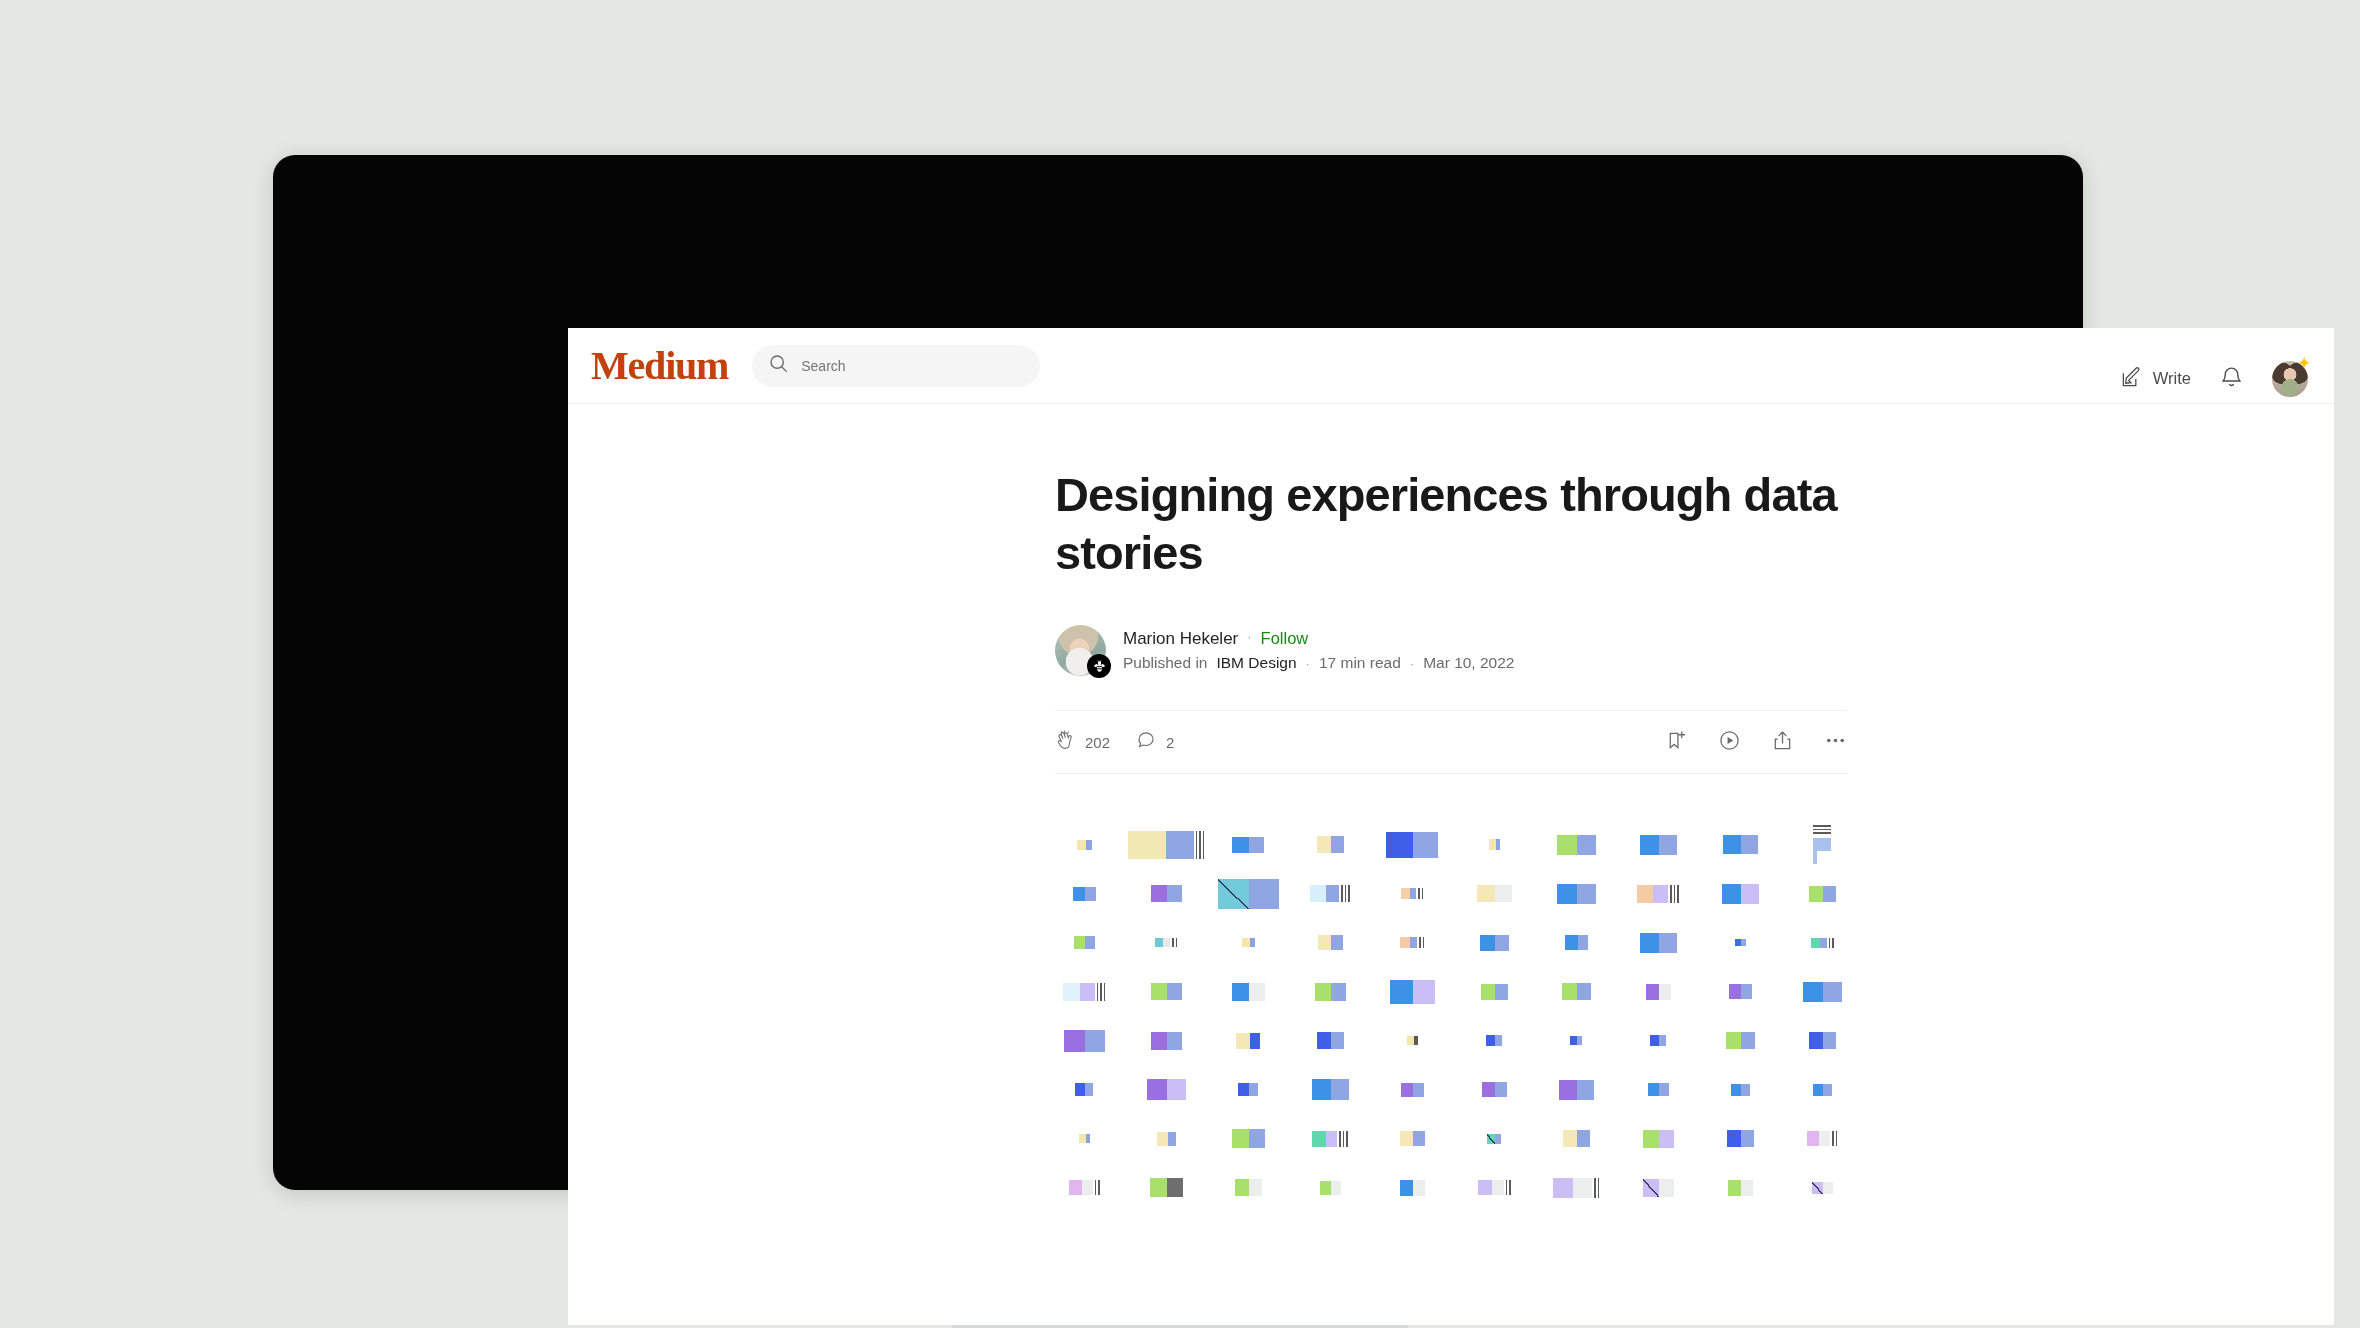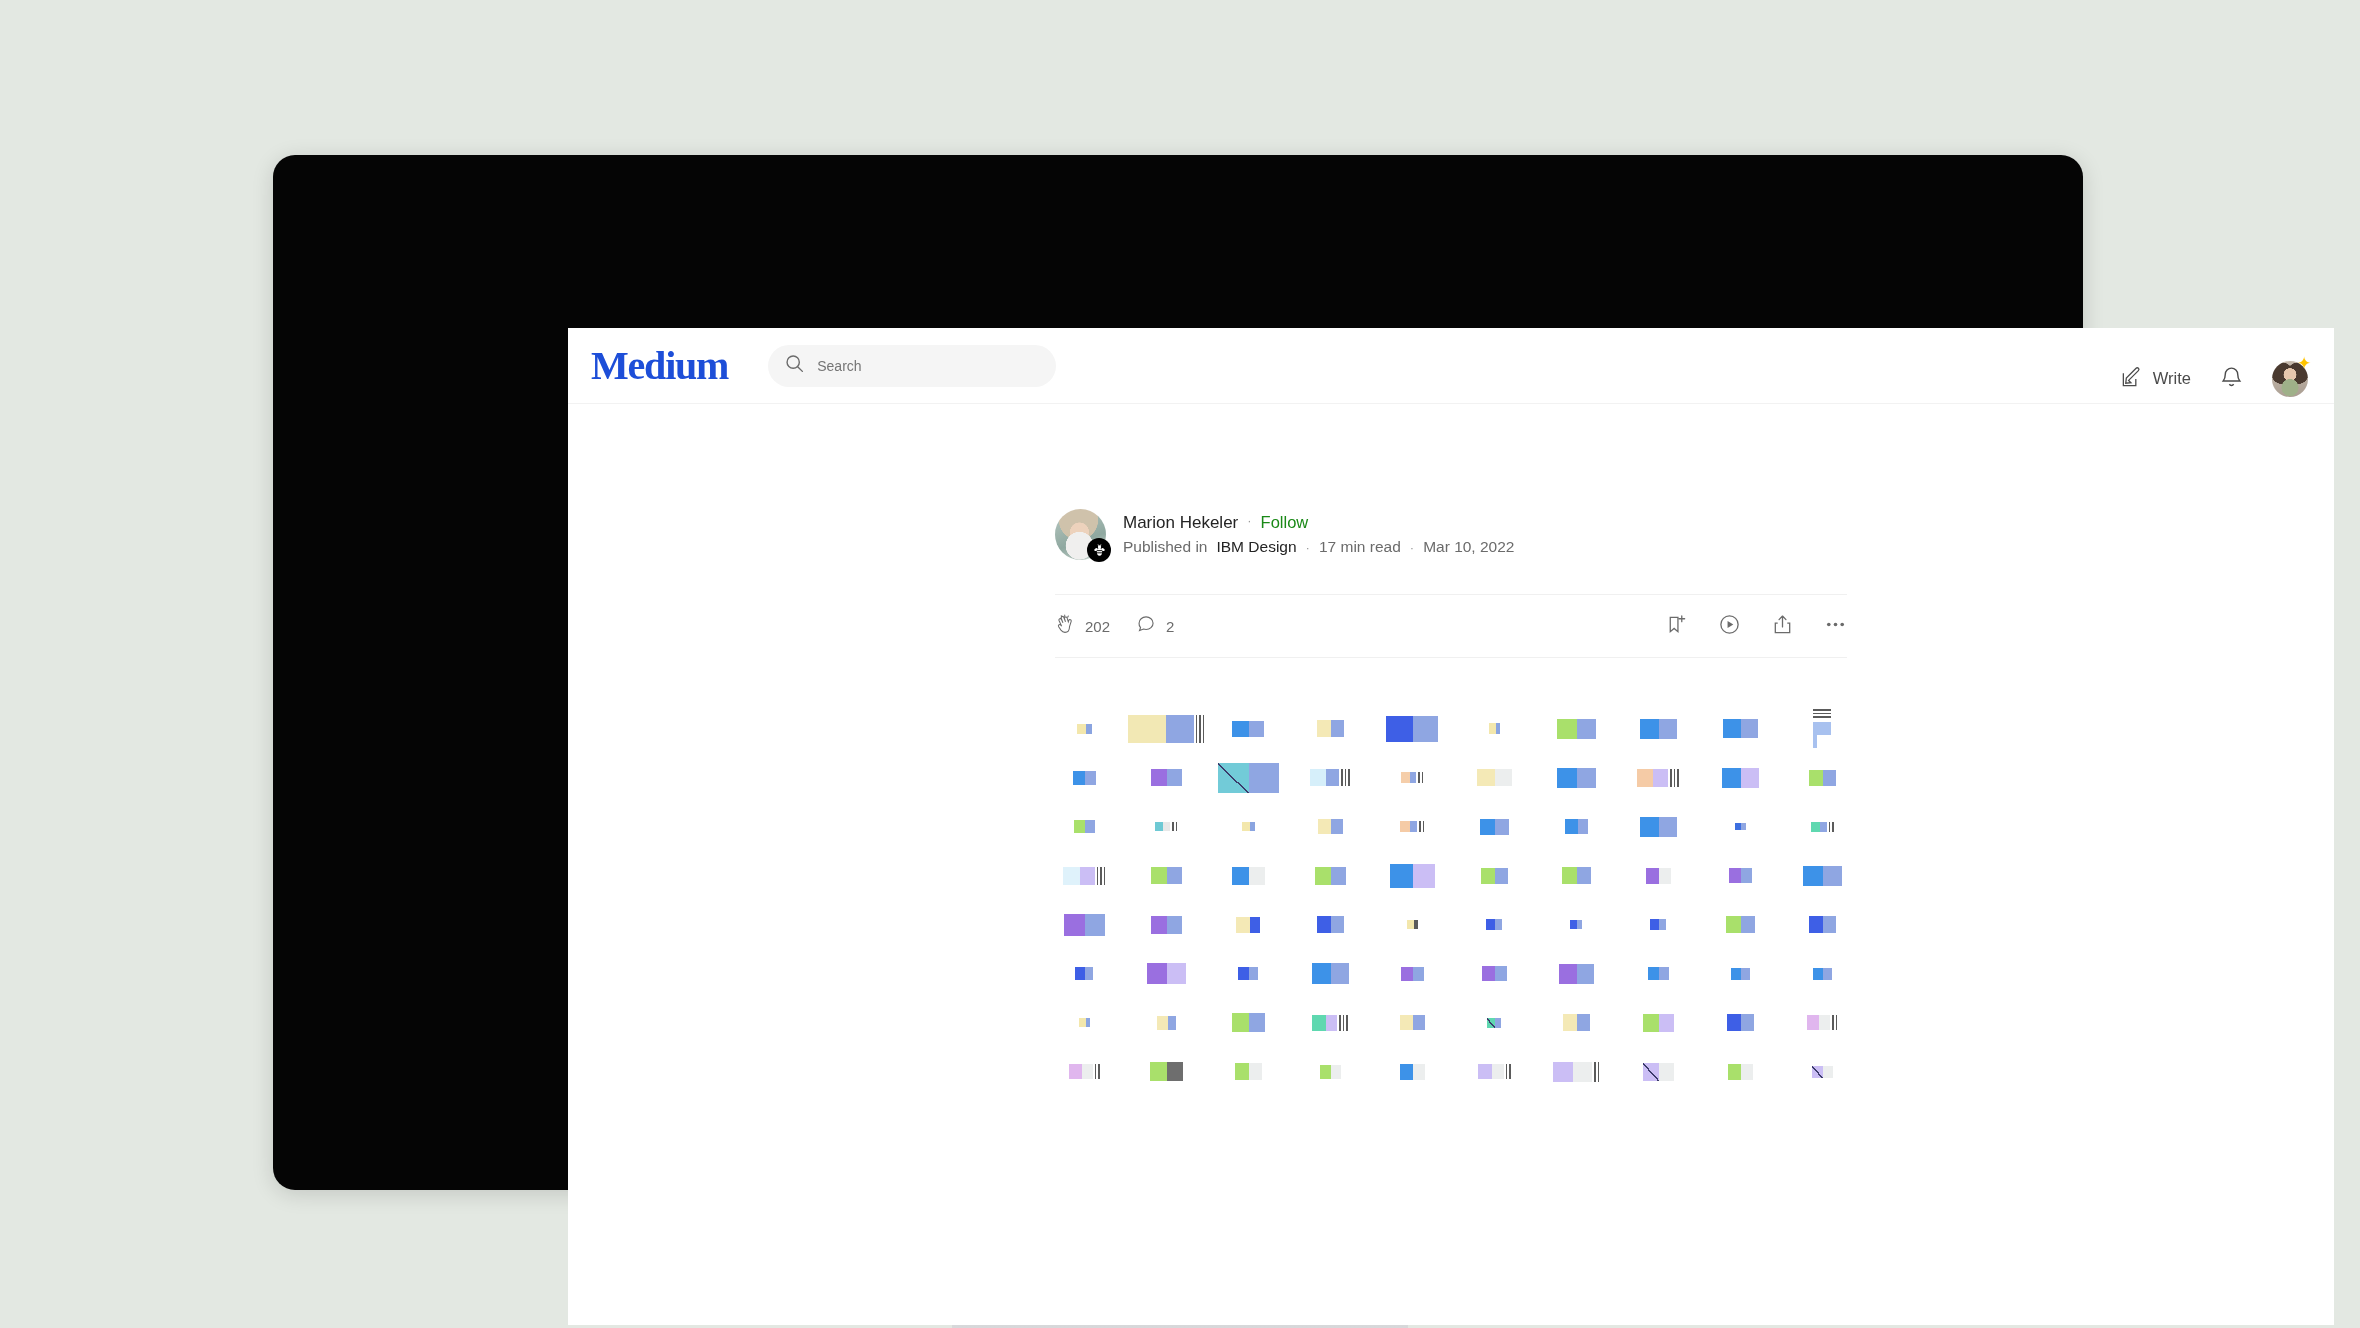--- a/index.html
+++ b/index.html
@@ -55,23 +55,23 @@
     display: flex;
     align-items: center;
     padding: 0 26px 0 23px;
   }
 
   #brand-logo {
     font-family: "Liberation Serif", serif;
     font-weight: 700;
     font-size: 40px;
     letter-spacing: -1.2px;
-    color: #1d4ed8;
+    color: #c2410c;
     line-height: 1;
-    margin-right: 40px;
+    margin-right: 24px;
     white-space: nowrap;
   }
 
   #search-box {
     display: flex;
     align-items: center;
     width: 288px;
     height: 42px;
     background: #f5f5f5;
     border-radius: 21px;
@@ -292,20 +292,21 @@
 
         <div id="user-avatar">
           <span id="avatar-star">✦</span>
         </div>
 
       </div>
     </header>
 
     <main id="article">
 
+      <h1 id="article-title">Designing experiences through data stories</h1>
 
       <div id="byline">
 
         <div id="byline-avatar">
           <div id="publication-badge">
             <svg width="15" height="15" viewBox="0 0 24 24" fill="#ffffff">
               <ellipse cx="12" cy="14" rx="4.2" ry="6.2"></ellipse>
               <rect x="7.8" y="11.5" width="8.4" height="1.5" fill="#000"></rect>
               <rect x="7.8" y="15" width="8.4" height="1.5" fill="#000"></rect>
               <ellipse cx="6.4" cy="10.5" rx="2.9" ry="2.1" transform="rotate(-28 6.4 10.5)"></ellipse>

